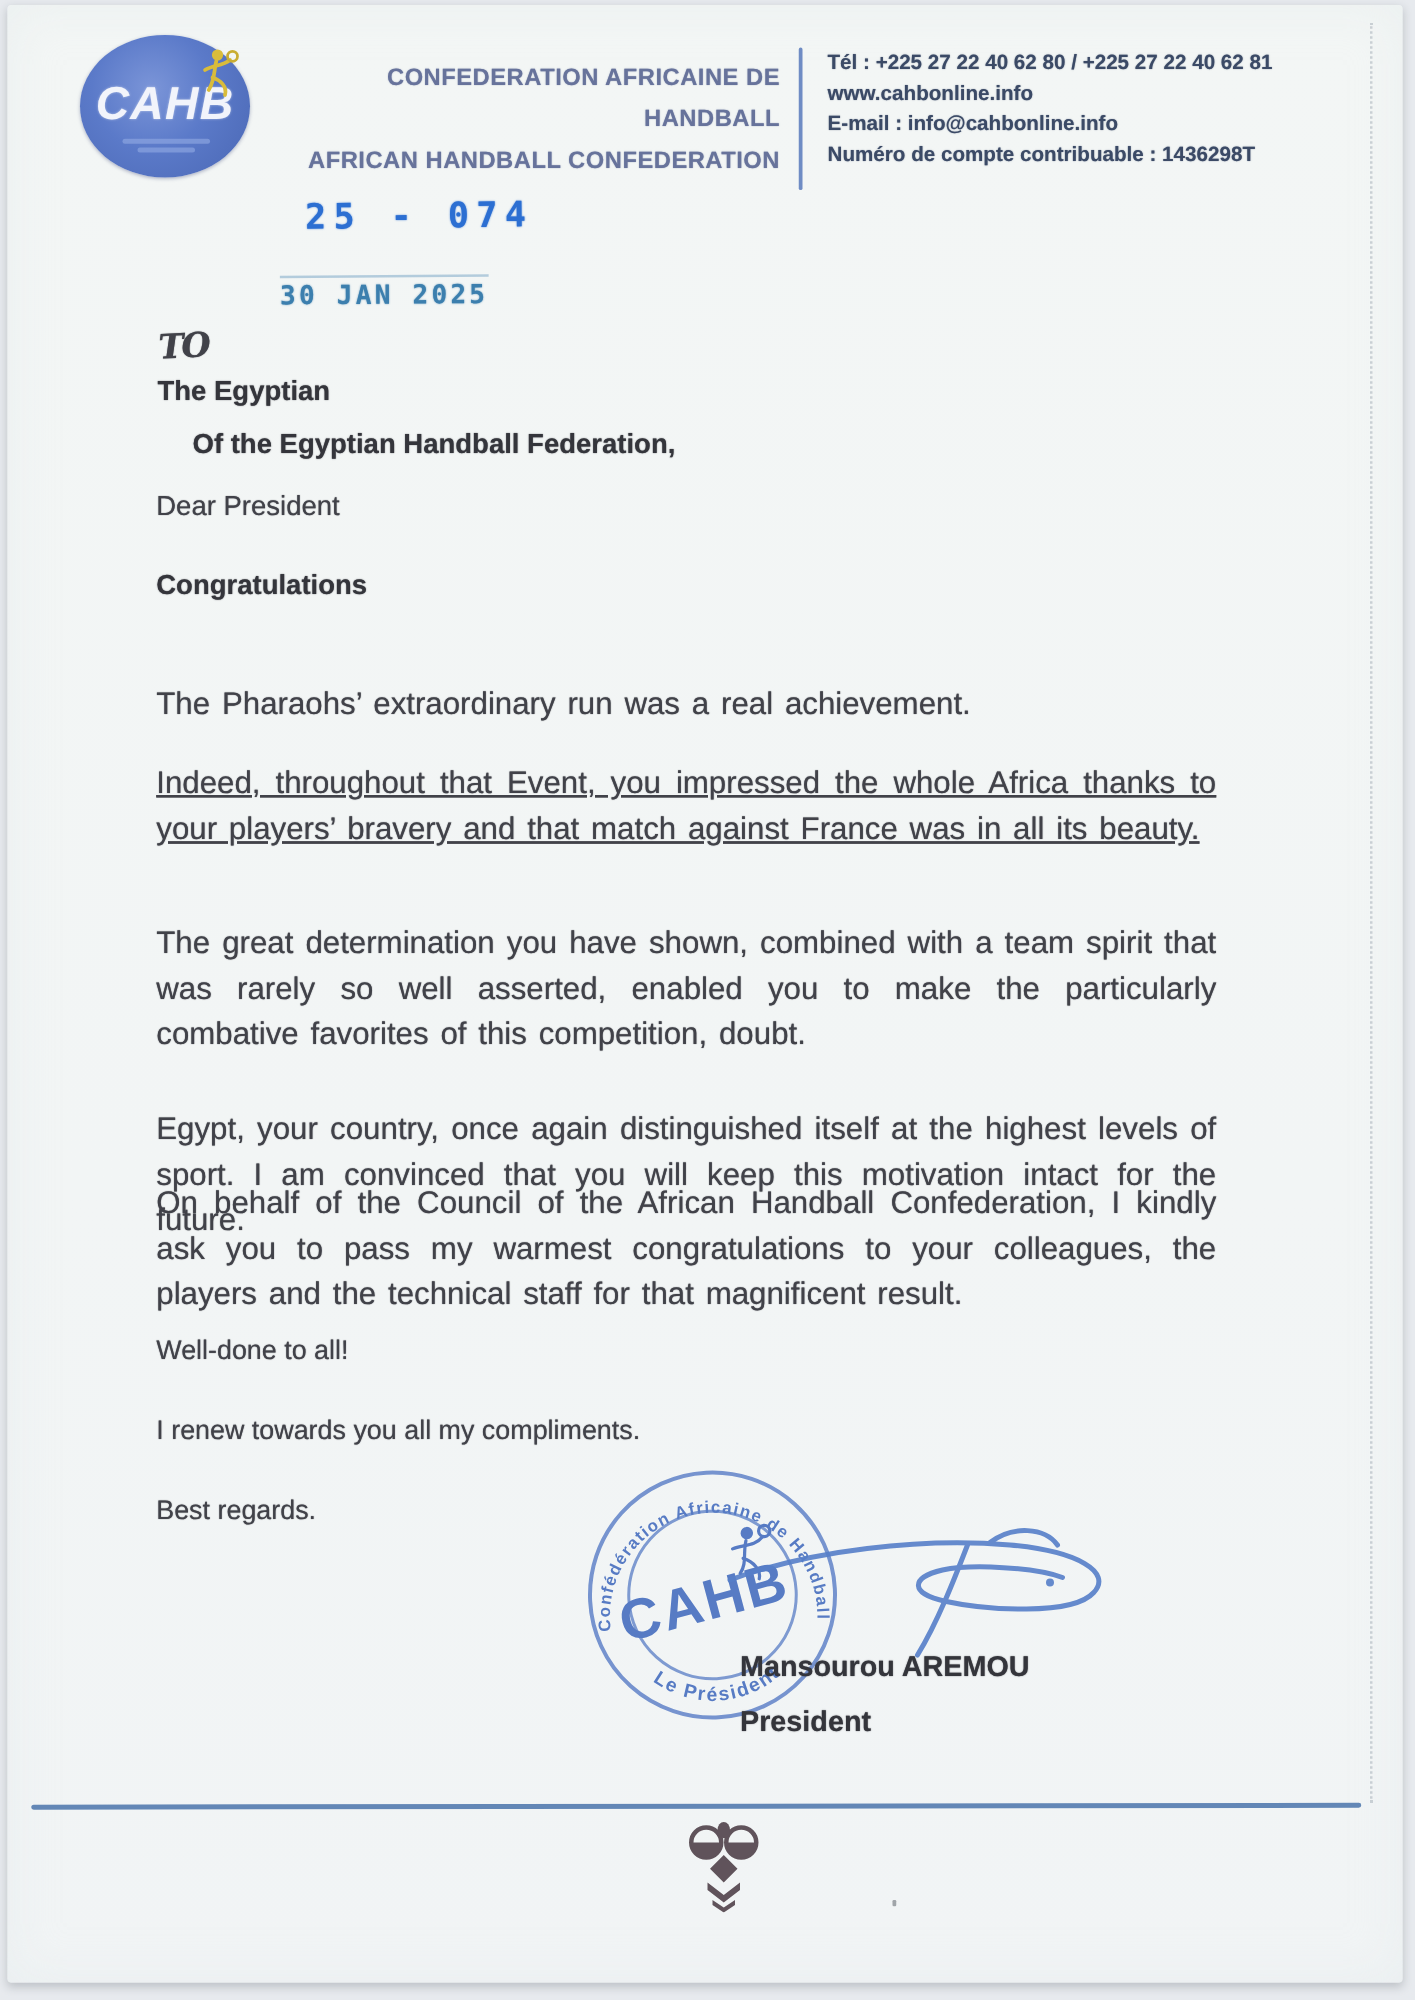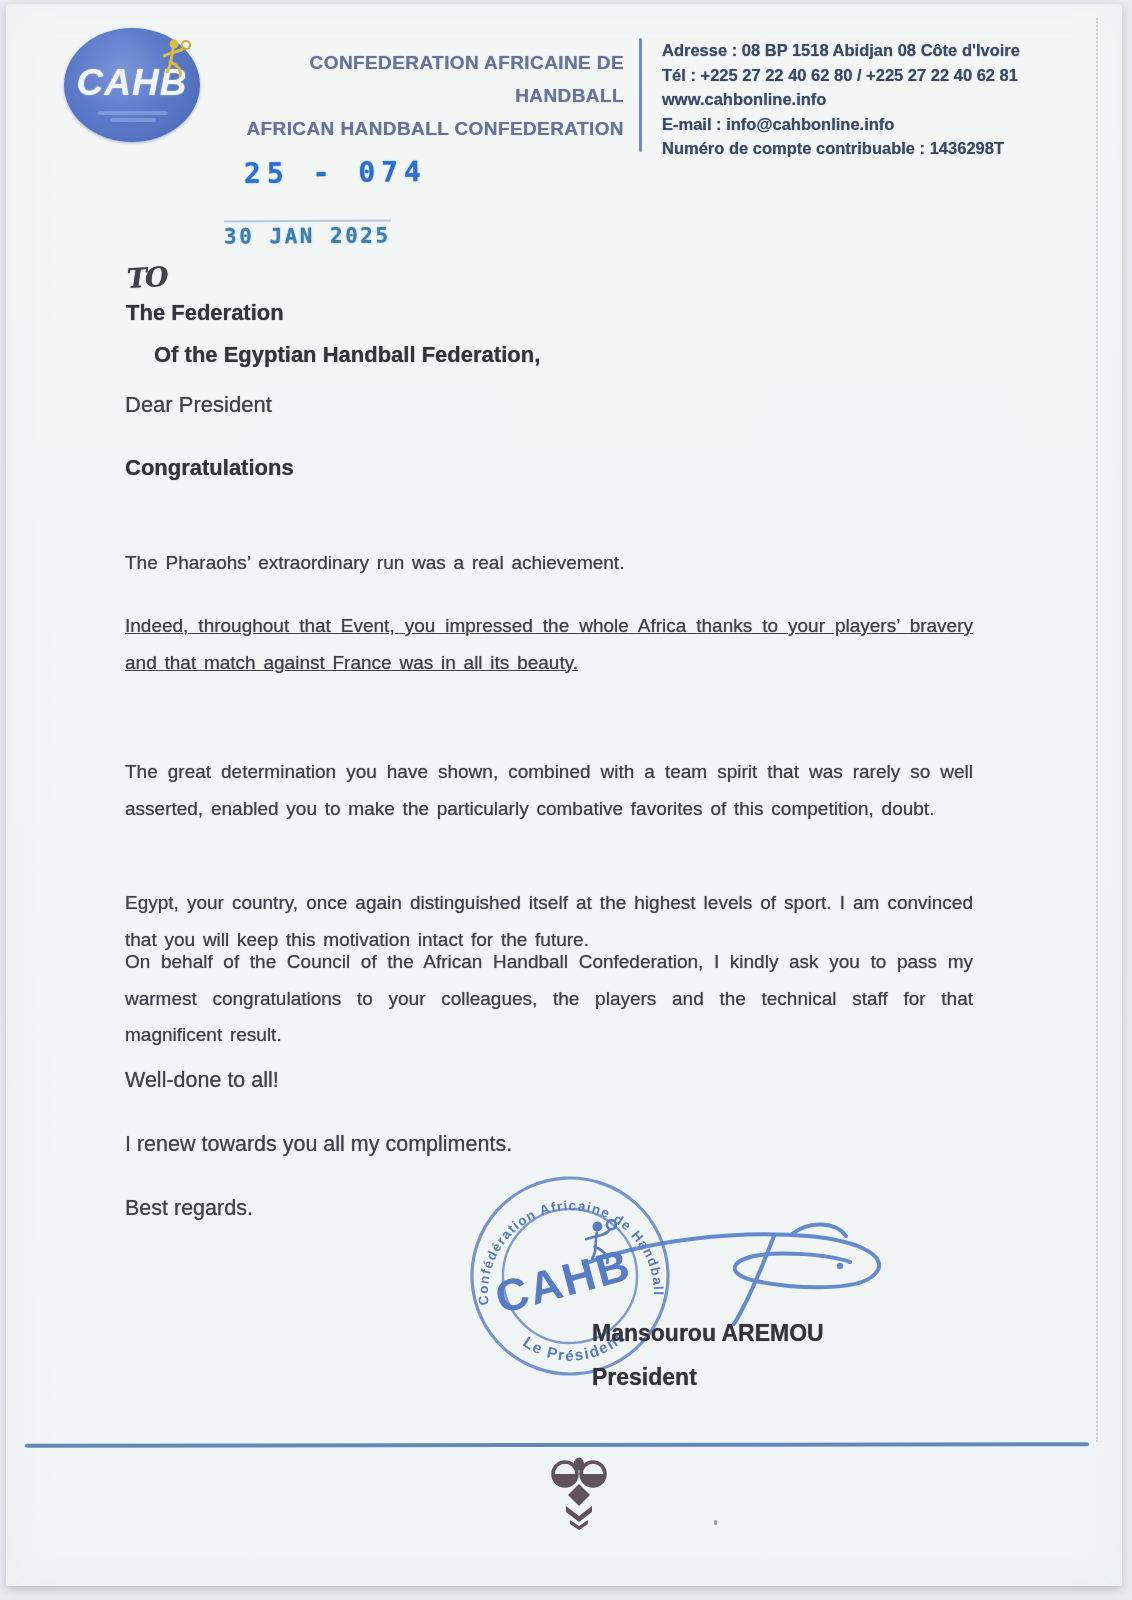--- a/index.html
+++ b/index.html
@@ -53,24 +53,24 @@
   .to-script{
     left:127px;top:262px;font-family:"DejaVu Serif",serif;font-style:italic;font-weight:bold;
     font-size:27px;letter-spacing:-2px;transform:rotate(-3deg);
   }
   .bold22{font-weight:bold;font-size:22px;color:#34353b;text-shadow:0 0 1px rgba(52,53,59,.85);}
   .recip1{left:126px;top:300px;}
   .recip2{left:126px;top:342px;margin-left:28px;}
   .salutation{left:125px;top:392px;font-size:22px;}
   .subject{left:125px;top:455px;width:848px;text-align:left;}
   .para{
-    left:125px;width:848px;font-size:19px;line-height:36.5px;
+    left:125px;width:848px;font-size:25px;line-height:36.5px;
     text-align:justify;word-spacing:2.5px;
   }
-  .p1{top:545px;} .p2{top:608px;text-decoration:underline;} .p3{top:754px;} .p4{top:852px;margin-top:33px;} .p5{top:944px;}
+  .p1{top:545px;} .p2{top:608px;text-decoration:underline;} .p3{top:736px;} .p4{top:852px;margin-top:33px;} .p5{top:944px;}
   .close1{left:125px;top:1068px;font-size:21.5px;}
   .close2{left:125px;top:1132px;font-size:21.5px;}
   .close3{left:125px;top:1196px;font-size:21.5px;}
   
   .stamp-svg{left:458px;top:1166px;transform:rotate(-3deg);opacity:.92;}
   .sig-svg{left:578px;top:1206px;opacity:.9;}
   .signer-name{left:592px;top:1320px;font-size:23px;}
   .signer-title{left:592px;top:1364px;font-size:23px;}
   
   .footer-line{left:25px;top:1443px;width:1064px;height:3.5px;background:#4e77ad;opacity:.88;border-radius:2px;transform:rotate(-.08deg);}
@@ -102,32 +102,31 @@
   </div>
 
   <div class="abs org-title">
     <div>CONFEDERATION AFRICAINE DE HANDBALL</div>
     <div>AFRICAN HANDBALL CONFEDERATION</div>
   </div>
 
   <div class="abs header-divider"></div>
 
   <div class="abs contact">
-    <div>Adresse : 08 BP 1518 Abidjan 08 Côte d'Ivoire</div>
     <div>Tél : +225 27 22 40 62 80 / +225 27 22 40 62 81</div>
     <div>www.cahbonline.info</div>
     <div>E-mail : info@cahbonline.info</div>
     <div>Numéro de compte contribuable : 1436298T</div>
   </div>
 
   <div class="abs ref-stamp">25 - 074</div>
   <div class="abs date-stamp">30 JAN 2025</div>
 
   <div class="abs to-script scanned">TO</div>
-  <div class="abs recip1 bold22">The Federation</div>
+  <div class="abs recip1 bold22">The Egyptian</div>
   <div class="abs recip2 bold22">Of the Egyptian Handball Federation,</div>
   <div class="abs salutation scanned">Dear President</div>
   <div class="abs subject bold22">Congratulations</div>
 
   <div class="abs para p1 scanned">The Pharaohs’ extraordinary run was a real achievement.</div>
   <div class="abs para p2 scanned">Indeed, throughout that Event, you impressed the whole Africa thanks to your players’ bravery and that match against France was in all its beauty.</div>
   <div class="abs para p3 scanned">The great determination you have shown, combined with a team spirit that was rarely so well asserted, enabled you to make the particularly combative favorites of this competition, doubt.</div>
   <div class="abs para p4 scanned">Egypt, your country, once again distinguished itself at the highest levels of sport. I am convinced that you will keep this motivation intact for the future.</div>
   <div class="abs para p5 scanned">On behalf of the Council of the African Handball Confederation, I kindly ask you to pass my warmest congratulations to your colleagues, the players and the technical staff for that magnificent result.</div>
 

